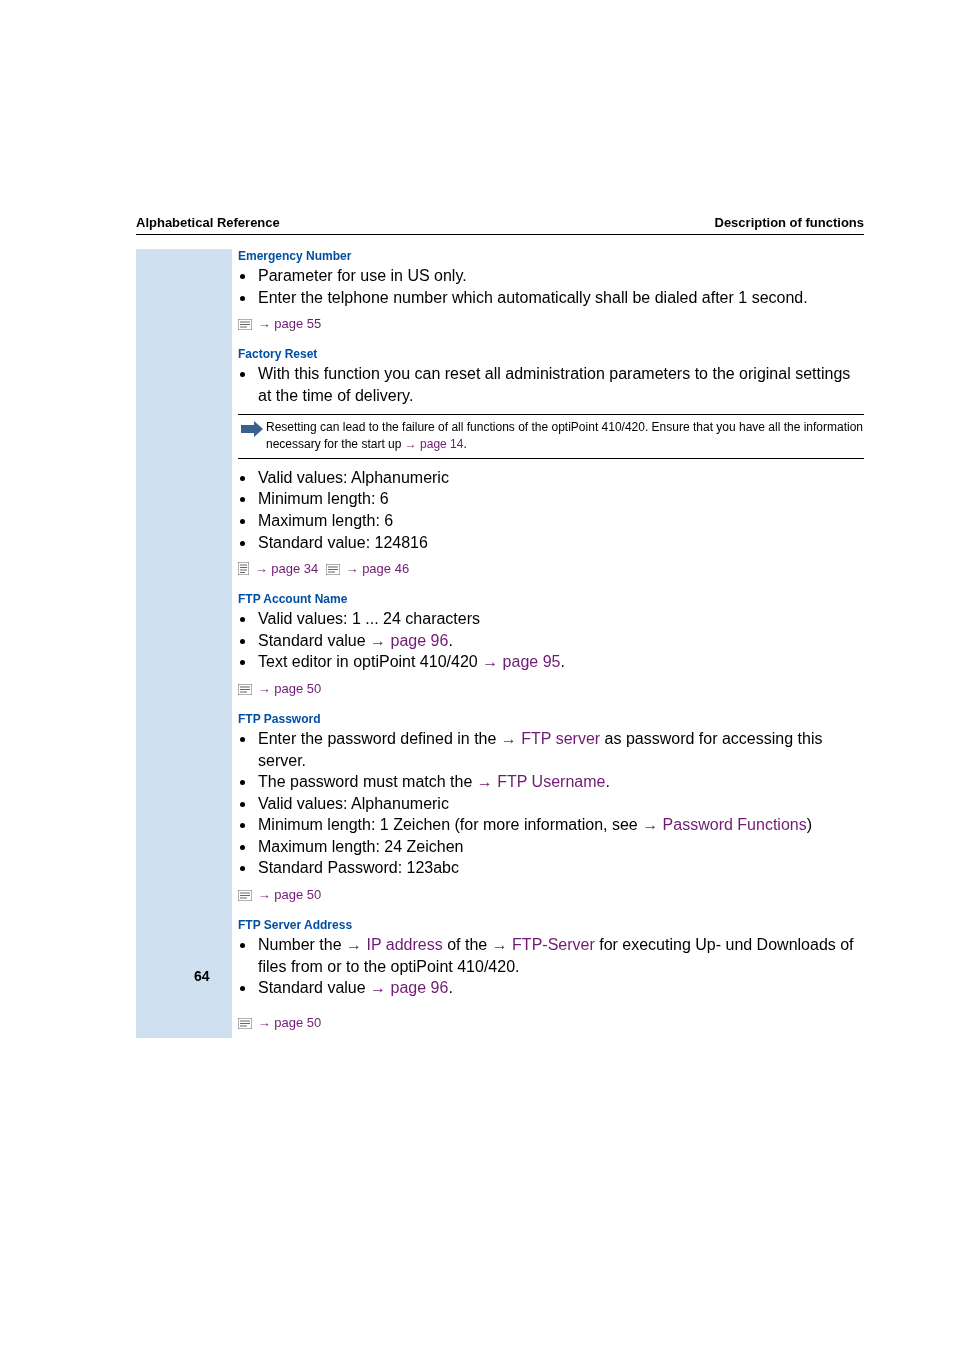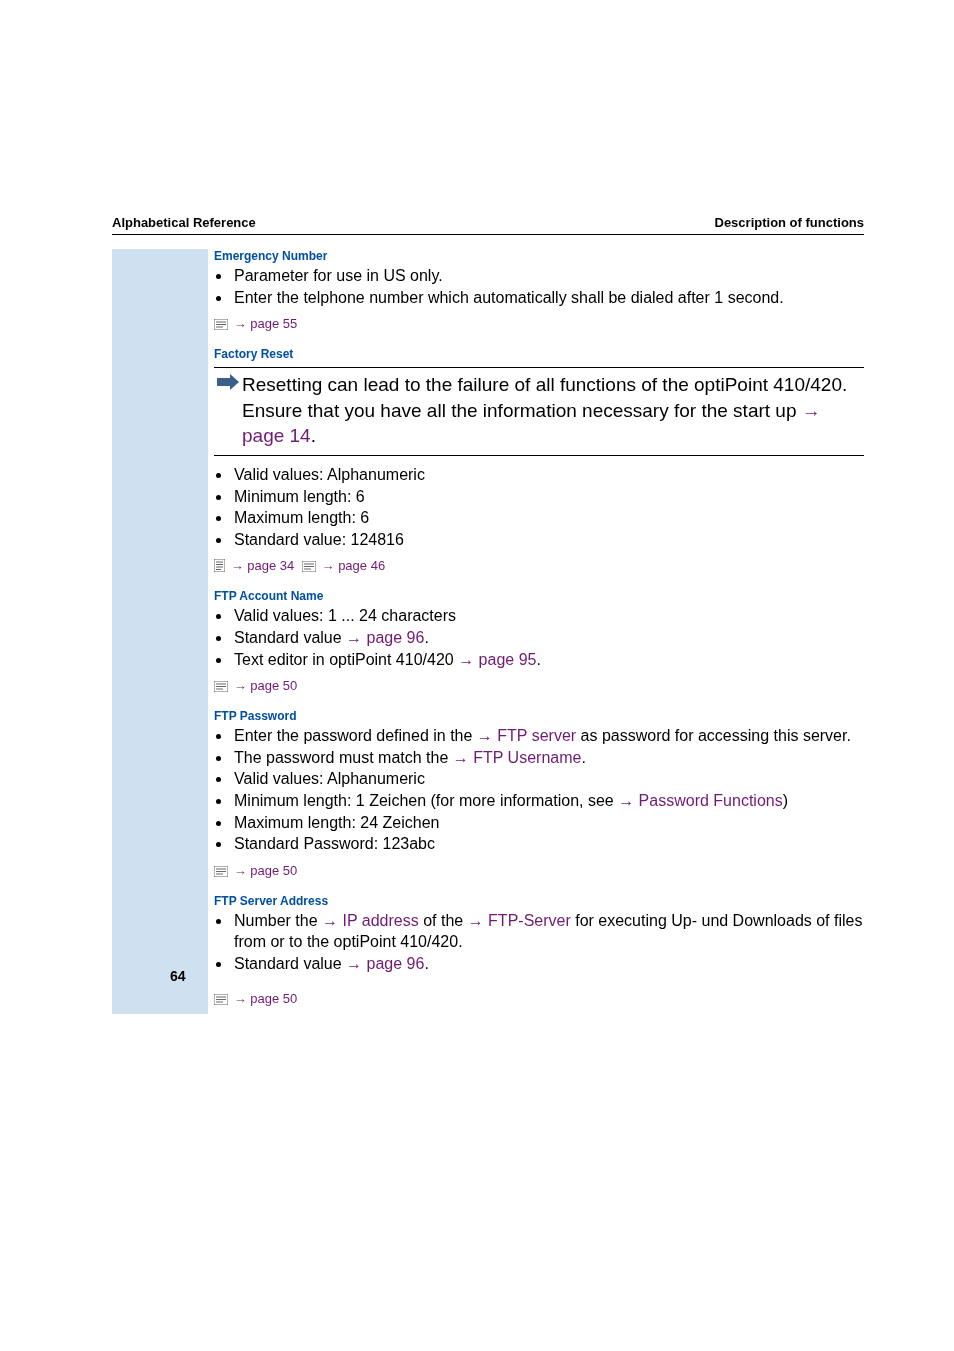--- a/index.html
+++ b/index.html
@@ -8,20 +8,21 @@
     font-family: Arial, Helvetica, sans-serif;
     background: #fff;
     color: #000;
     width: 954px;
   }
   .page {
     padding: 215px 90px 90px 112px;
     position: relative;
     min-height: 1136px;
     box-sizing: border-box;
+    margin-left: 24px;
   }
   .header-line {
     display: flex;
     justify-content: space-between;
     font-size: 13px;
     font-weight: bold;
     border-bottom: 1px solid #000;
     padding-bottom: 4px;
     margin-bottom: 14px;
     margin-left: 0;
@@ -61,21 +62,21 @@
     font-size: 13px;
     margin: 6px 0 6px 0;
     vertical-align: middle;
   }
   .note-block {
     border-top: 1px solid #000;
     border-bottom: 1px solid #000;
     padding: 4px 0 6px 0;
     margin: 6px 0 8px 0;
     display: flex;
-    font-size: 19px;
+    font-size: 12px;
     line-height: 1.35;
   }
   .note-icon {
     width: 28px;
     flex-shrink: 0;
     display: flex;
     align-items: flex-start;
     justify-content: center;
     padding-top: 2px;
   }
@@ -121,20 +122,23 @@
         <span class="mini-icon"><svg width="14" height="11">
               <rect x="0" y="0" width="14" height="11" fill="none" stroke="#666" stroke-width="1"></rect>
               <line x1="2" y1="3" x2="12" y2="3" stroke="#666"></line>
               <line x1="2" y1="5.5" x2="12" y2="5.5" stroke="#666"></line>
               <line x1="2" y1="8" x2="9" y2="8" stroke="#666"></line>
             </svg></span>
         <span class="link"><span class="arrow">→</span> <span>page 55</span></span>
       </div>
 
       <div class="section-title">Factory Reset</div>
+      <ul class="bullets">
+        <li>With this function you can reset all administration parameters to the original settings at the time of delivery.</li>
+      </ul>
       <div class="note-block">
         <div class="note-icon">
           <svg width="24" height="16">
               <path d="M1 4 L14 4 L14 0 L23 8 L14 16 L14 12 L1 12 Z" fill="#3a5f8a"></path>
             </svg>
         </div>
         <div>
           <span>Resetting can lead to the failure of all functions of the optiPoint 410/420. Ensure that you have all the information necessary for the start up </span><span class="link"><span class="arrow">→</span> <span>page 14</span></span><span>.</span>
         </div>
       </div>

